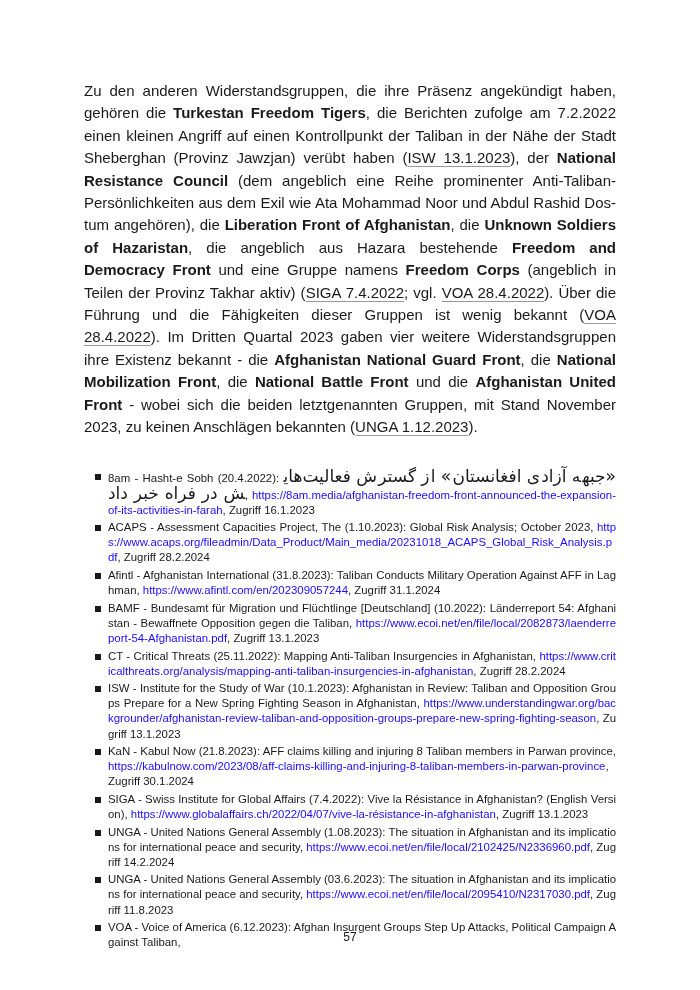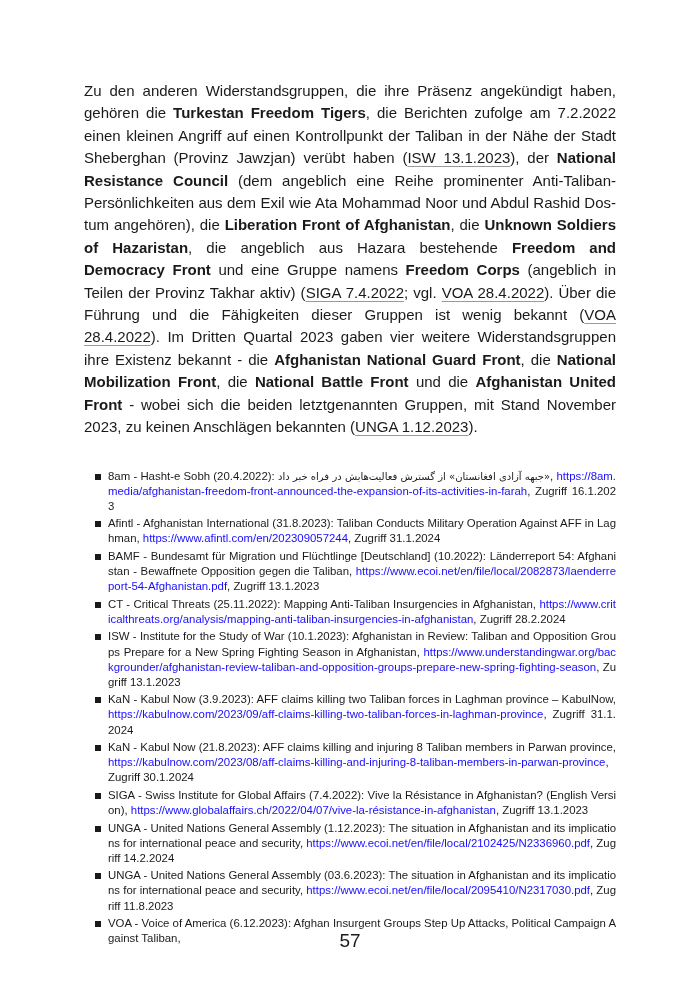--- a/index.html
+++ b/index.html
@@ -19,38 +19,38 @@
     ul.sources { list-style: none; margin: 30px 0 0 0; padding: 0 0 0 24px; }
     ul.sources li {
       position: relative; font-size: 11.4px; line-height: 15.1px;
       text-align: justify; margin-bottom: 2.5px; word-break: break-all;
     }
     ul.sources li::before {
       content: ""; position: absolute; left: -13px; top: 5px;
       width: 6px; height: 6px; background: #1a1a1a;
     }
     .url { color: #1a0dff; }
-    .fa { direction: rtl; unicode-bidi: embed; font-family: "DejaVu Sans", sans-serif; font-size: 10px; }
-    .pagenum { position: absolute; left: 0; width: 700px; top: 930px; text-align: center; font-size: 19px; }
+    .fa { direction: rtl; unicode-bidi: embed; font-family: "DejaVu Sans", sans-serif; font-size: 17px; }
+    .pagenum { position: absolute; left: 0; width: 700px; top: 930px; text-align: center; font-size: 12px; }
   </style>
 </head>
 <body>
 
 <div class="page">
   <p class="para"><span>Zu den anderen Widerstandsgruppen, die ihre Präsenz angekündigt haben, gehören die </span><b>Tur­kestan Freedom Tigers</b><span>, die Berichten zufolge am 7.2.2022 einen kleinen Angriff auf einen Kontrollpunkt der Taliban in der Nähe der Stadt Sheberghan (Provinz Jawzjan) verübt haben (</span><span class="cite">ISW 13.1.2023</span><span>), der </span><b>National Resistance Council</b><span> (dem angeblich eine Reihe prominenter Anti-Taliban-Persönlichkeiten aus dem Exil wie Ata Mohammad Noor und Abdul Rashid Dos­tum angehören), die </span><b>Liberation Front of Afghanistan</b><span>, die </span><b>Unknown Soldiers of Hazaristan</b><span>, die angeblich aus Hazara bestehende </span><b>Freedom and Democracy Front</b><span> und eine Gruppe na­mens </span><b>Freedom Corps</b><span> (angeblich in Teilen der Provinz Takhar aktiv) (</span><span class="cite">SIGA 7.4.2022</span><span>; vgl. </span><span class="cite">VOA 28.4.2022</span><span>). Über die Führung und die Fähigkeiten dieser Gruppen ist wenig bekannt (</span><span class="cite">VOA 28.4.2022</span><span>). Im Dritten Quartal 2023 gaben vier weitere Widerstandsgruppen ihre Existenz be­kannt - die </span><b>Afghanistan National Guard Front</b><span>, die </span><b>National Mobilization Front</b><span>, die </span><b>National Battle Front</b><span> und die </span><b>Afghanistan United Front</b><span> - wobei sich die beiden letztgenannten Gruppen, mit Stand November 2023, zu keinen Anschlägen bekannten (</span><span class="cite">UNGA 1.12.2023</span><span>).</span></p>
 
 
   <ul class="sources">
     <li><span>8am - Hasht-e Sobh (20.4.2022): </span><span class="fa">«جبهه آزادی افغانستان» از گسترش فعالیت‌هایش در فراه خبر داد</span><span>, </span><span class="url">https://8am.media/afghanistan-freedom-front-announced-the-expansion-of-its-activities-in-farah</span><span>, Zugriff 16.1.2023</span></li>
+    <li><span>ACAPS - Assessment Capacities Project, The (1.10.2023): Global Risk Analysis; October 2023, </span><span class="url">https://www.acaps.org/fileadmin/Data_Product/Main_media/20231018_ACAPS_Global_Risk_Analysis.pdf</span><span>, Zugriff 28.2.2024</span></li>
     <li><span>Afintl - Afghanistan International (31.8.2023): Taliban Conducts Military Operation Against AFF in Laghman, </span><span class="url">https://www.afintl.com/en/202309057244</span><span>, Zugriff 31.1.2024</span></li>
     <li><span>BAMF - Bundesamt für Migration und Flüchtlinge [Deutschland] (10.2022): Länderreport 54: Afgh­anistan - Bewaffnete Opposition gegen die Taliban, </span><span class="url">https://www.ecoi.net/en/file/local/2082873/laenderreport-54-Afghanistan.pdf</span><span>, Zugriff 13.1.2023</span></li>
     <li><span>CT - Critical Threats (25.11.2022): Mapping Anti-Taliban Insurgencies in Afghanistan, </span><span class="url">https://www.criticalthreats.org/analysis/mapping-anti-taliban-insurgencies-in-afghanistan</span><span>, Zugriff 28.2.2024</span></li>
     <li><span>ISW - Institute for the Study of War (10.1.2023): Afghanistan in Review: Taliban and Opposition Groups Prepare for a New Spring Fighting Season in Afghanistan, </span><span class="url">https://www.understandingwar.org/backgrounder/afghanistan-review-taliban-and-opposition-groups-prepare-new-spring-fighting-season</span><span>, Zugriff 13.1.2023</span></li>
-    <li><span>KaN - Kabul Now (3.9.2023): AFF claims killing two Taliban forces in Laghman province – KabulNow, </span><span class="url">https://kabulnow.com/2023/09/aff-claims-killing-two-taliban-forces-in-laghman-province</span><span>, Zugriff 31.1.2024</span></li>
     <li><span>KaN - Kabul Now (21.8.2023): AFF claims killing and injuring 8 Taliban members in Parwan province, </span><span class="url">https://kabulnow.com/2023/08/aff-claims-killing-and-injuring-8-taliban-members-in-parwan-province</span><span>, Zugriff 30.1.2024</span></li>
     <li><span>SIGA - Swiss Institute for Global Affairs (7.4.2022): Vive la Résistance in Afghanistan?  (English Version), </span><span class="url">https://www.globalaffairs.ch/2022/04/07/vive-la-résistance-in-afghanistan</span><span>, Zugriff 13.1.2023</span></li>
-    <li><span>UNGA - United Nations General Assembly (1.12.2023): The situation in Afghanistan and its implica­tions for international peace and security, </span><span class="url">https://www.ecoi.net/en/file/local/2102425/N2336960.pdf</span><span>, Zugriff 14.2.2024</span></li>
+    <li><span>UNGA - United Nations General Assembly (1.08.2023): The situation in Afghanistan and its implica­tions for international peace and security, </span><span class="url">https://www.ecoi.net/en/file/local/2102425/N2336960.pdf</span><span>, Zugriff 14.2.2024</span></li>
     <li><span>UNGA - United Nations General Assembly (03.6.2023): The situation in Afghanistan and its implica­tions for international peace and security, </span><span class="url">https://www.ecoi.net/en/file/local/2095410/N2317030.pdf</span><span>, Zugriff 11.8.2023</span></li>
     <li><span>VOA - Voice of America (6.12.2023): Afghan Insurgent Groups Step Up Attacks, Political Campaign Against Taliban, </span></li>
   </ul>
 </div>
 
 <div class="pagenum">57</div>
 
 </body></html>

